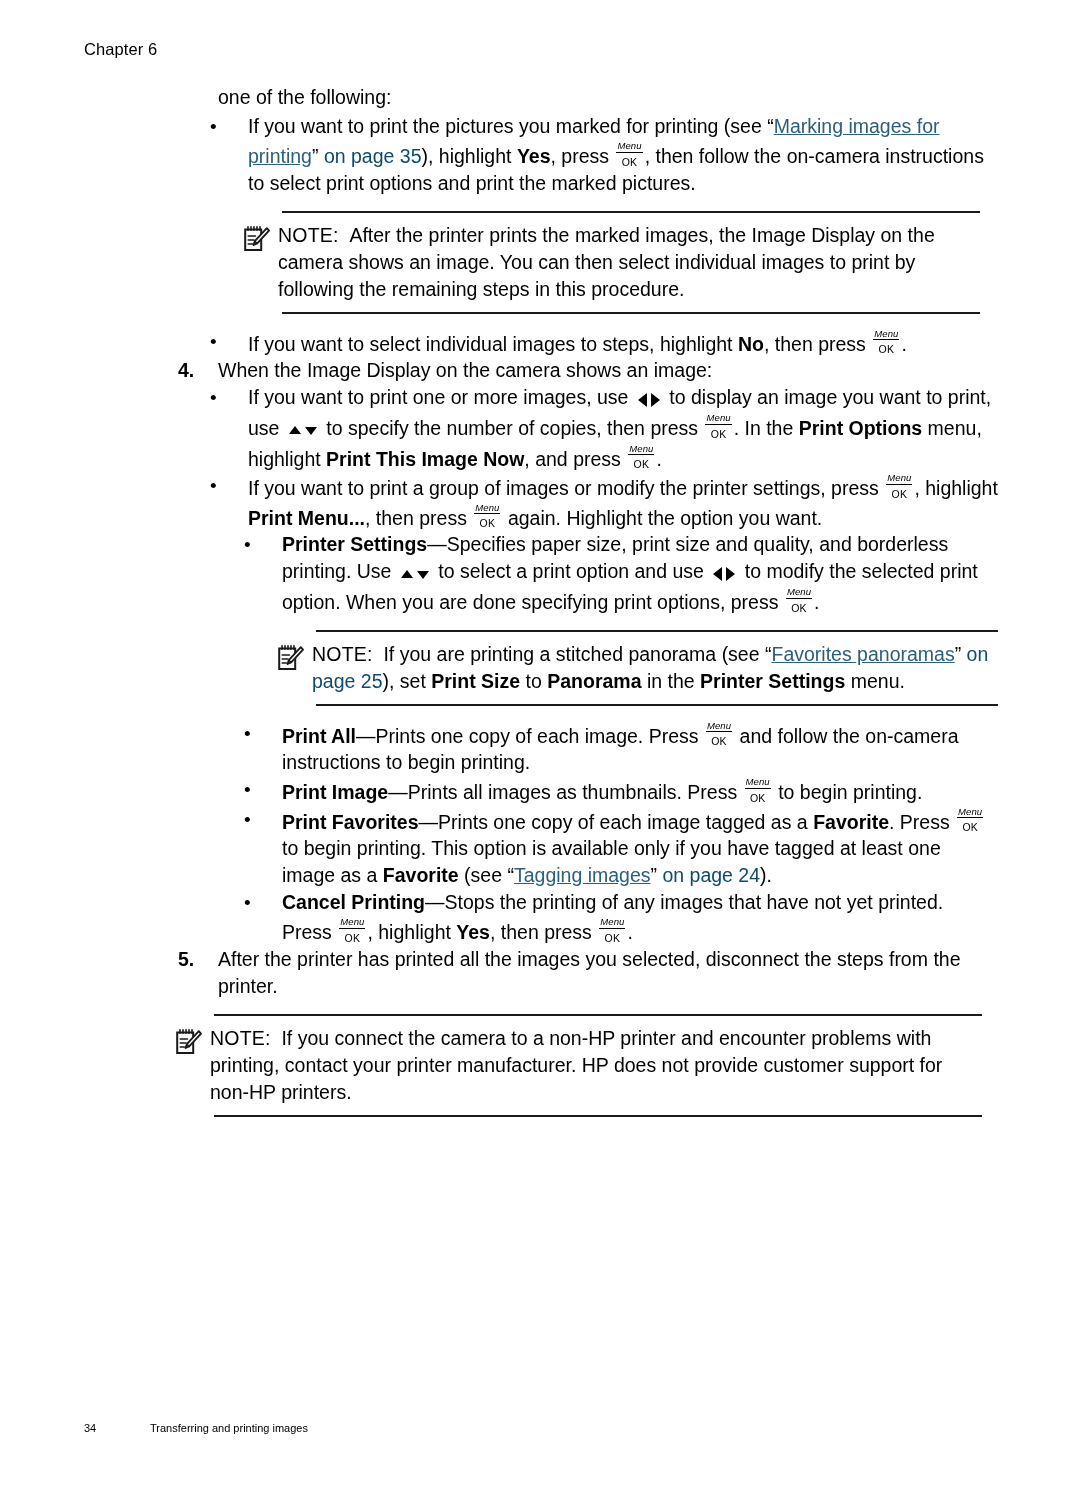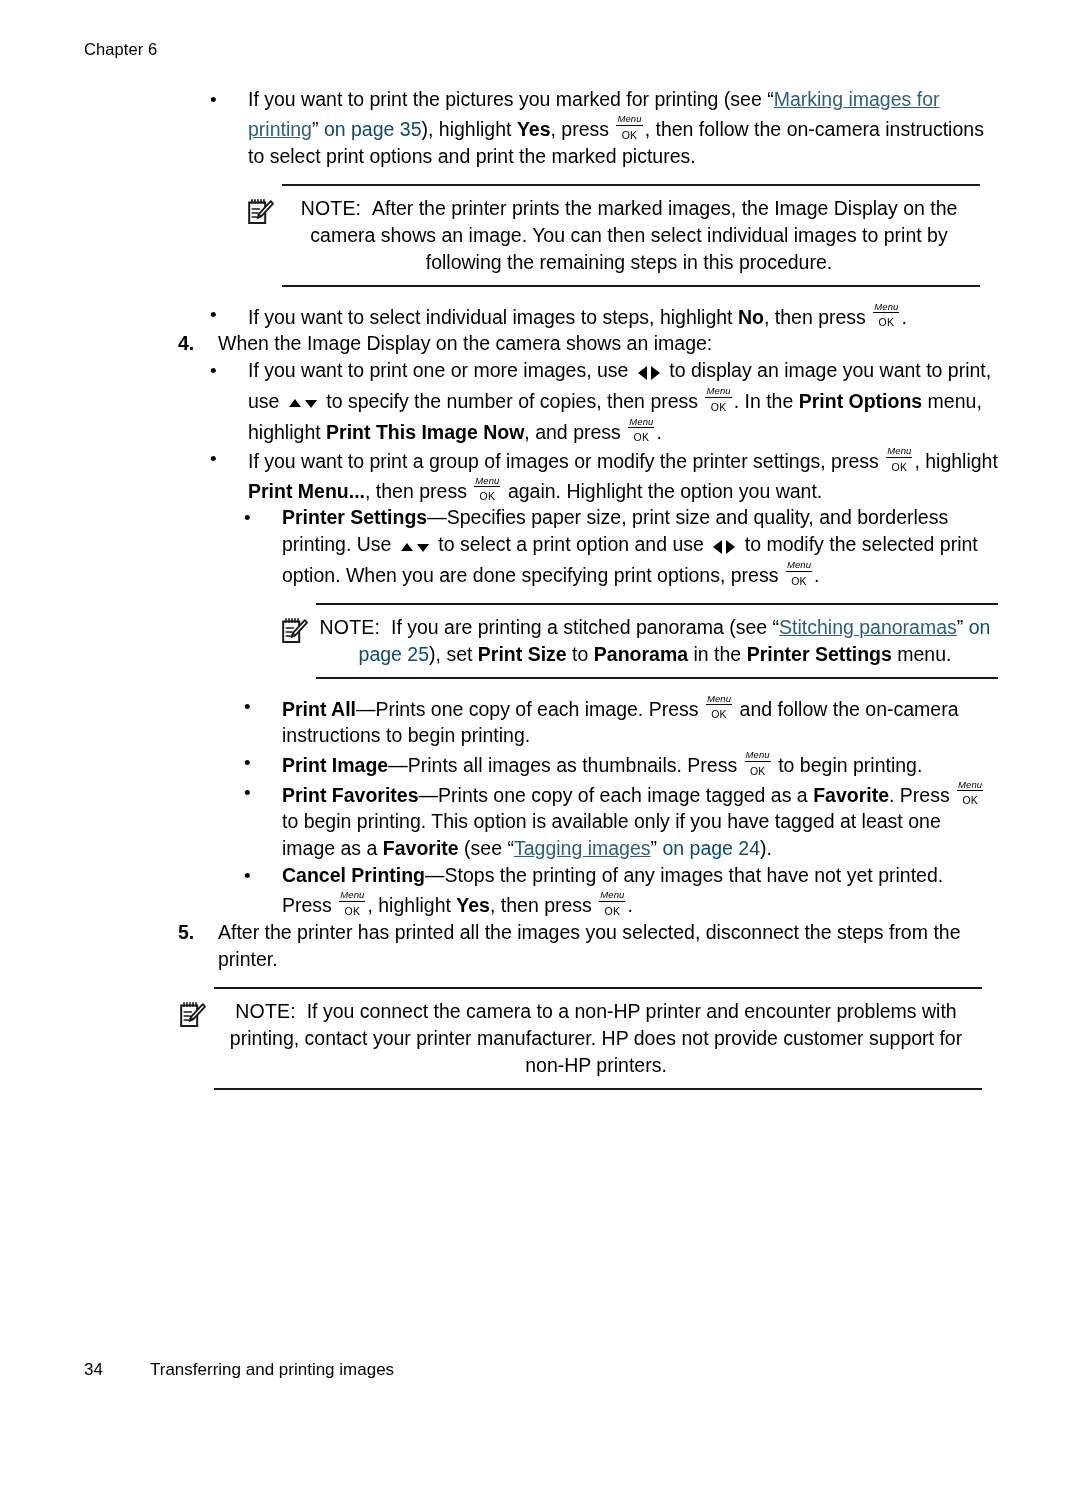--- a/index.html
+++ b/index.html
@@ -123,21 +123,20 @@
     letter-spacing: -1px;
     margin: 0 2px;
   }
   .arrows svg { display: inline-block; vertical-align: middle; }
 
   
   .note {
     position: relative;
     margin-top: 14px;
     margin-bottom: 14px;
-    text-align: center;
   }
   .note-rule {
     height: 0;
     border-top: 2.2px solid #1a1a1a;
   }
   .note-inner {
     display: flex;
     align-items: flex-start;
     padding: 9px 0 9px 0;
   }
@@ -158,40 +157,43 @@
   }
 
   .note-a { margin-left: 282px; margin-right: 100px; }
   .note-b { margin-left: 316px; margin-right: 82px; }
   .note-c { margin-left: 214px; margin-right: 98px; }
 
   
   .footer {
     position: absolute;
     left: 84px;
-    top: 1360px;
-    font-size: 17px;
+    top: 1422px;
+    font-size: 11px;
     display: flex;
     align-items: flex-end;
   }
   .footer .pg {
     width: 66px;
     display: inline-block;
   }
   .footer .ftitle { white-space: nowrap; }
 </style>
 </head>
 <body>
 
 <div class="page">
 
   <div class="chapter-header">Chapter 6</div>
 
   <div class="content">
 
+    <div class="para lvl-text">
+      <span>one of the following:</span>
+    </div>
 
     <div class="para lvl-b1 row" style="margin-top:2px;">
       <span class="marker bullet">•</span>
       <span class="rowbody">
         <span>If you want to print the pictures you marked for printing (see “</span><a class="link" href="#">Marking images for printing</a><span>” </span><span class="linkplain">on page 35</span><span>), highlight </span><b>Yes</b><span>, press </span><span class="menuok"><span class="mk-top">Menu</span><span class="mk-bot">OK</span></span><span>, then follow the on-camera instructions to select print options and print the marked pictures.</span>
       </span>
     </div>
 
     <div class="note note-a">
       <div class="note-rule"></div>
@@ -283,21 +285,21 @@
             <g stroke="#1a1a1a" stroke-width="1.5" stroke-linecap="round">
               <path d="M4.2 11 L11.5 11"></path>
                 <path d="M4.2 15 L10 15"></path>
                 <path d="M4.2 19 L8.5 19"></path>
             </g>
             <path d="M22.8 3.2 L25 5.6 L13.2 18.4 L9.6 20 L10.8 16.2 Z" fill="#ffffff" stroke="#1a1a1a" stroke-width="1.9" stroke-linejoin="round"></path>
             <path d="M10.8 16.2 L13.2 18.4" stroke="#1a1a1a" stroke-width="1.5"></path>
           </svg>
         </span>
         <span class="note-text">
-          <span class="note-label">NOTE:</span>&nbsp;&nbsp;<span>If you are printing a stitched panorama (see “</span><a class="link" href="#">Stitching panoramas</a><span>” </span><span class="linkplain">on page 25</span><span>), set </span><b>Print Size</b><span> to </span><b>Panorama</b><span> in the </span><b>Printer Settings</b><span> menu.</span>
+          <span class="note-label">NOTE:</span>&nbsp;&nbsp;<span>If you are printing a stitched panorama (see “</span><a class="link" href="#">Favorites panoramas</a><span>” </span><span class="linkplain">on page 25</span><span>), set </span><b>Print Size</b><span> to </span><b>Panorama</b><span> in the </span><b>Printer Settings</b><span> menu.</span>
         </span>
       </div>
       <div class="note-rule"></div>
     </div>
 
     <div class="para lvl-b2 row">
       <span class="marker bullet">•</span>
       <span class="rowbody">
         <b>Print All</b><span>—Prints one copy of each image. Press </span><span class="menuok"><span class="mk-top">Menu</span><span class="mk-bot">OK</span></span><span> and follow the on-camera instructions to begin printing.</span>
       </span>

